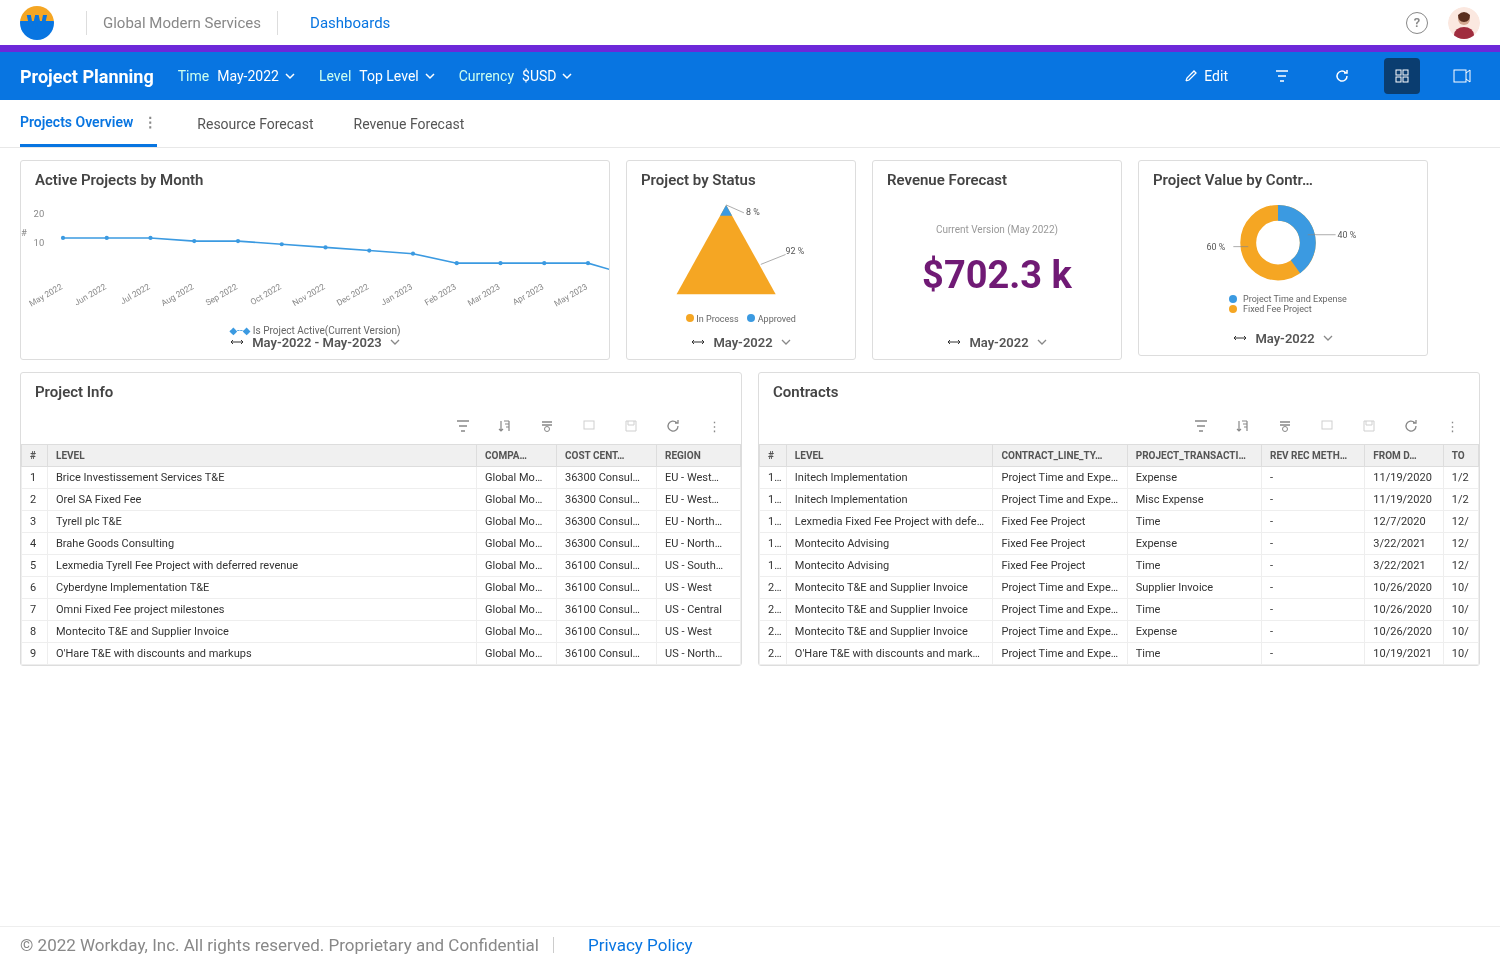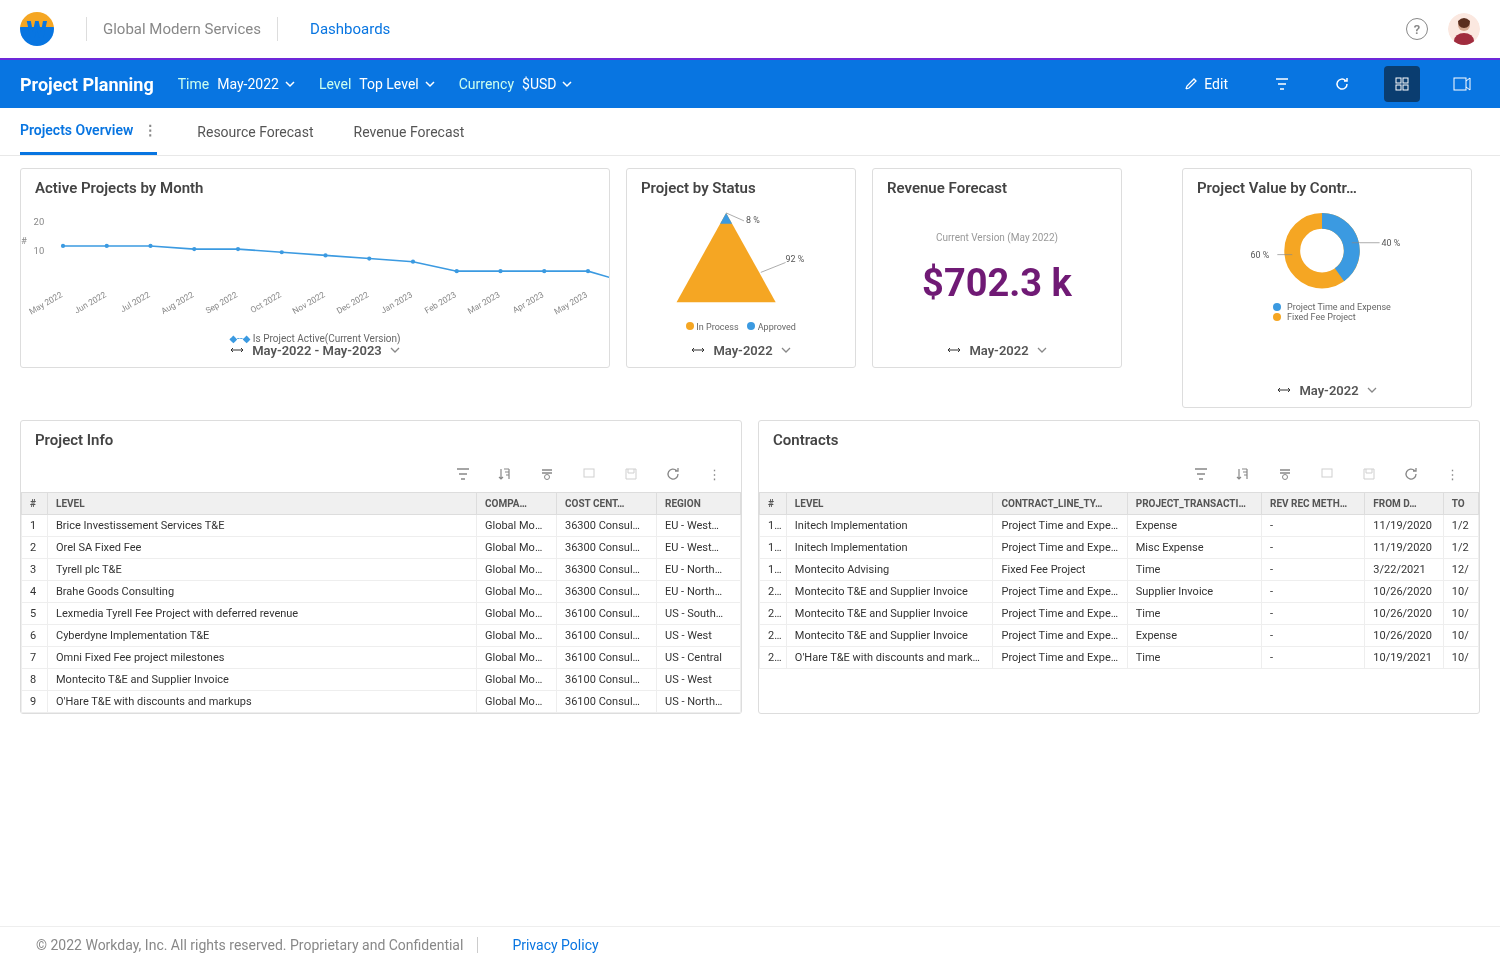--- a/index.html
+++ b/index.html
@@ -1,18 +1,18 @@
 <!DOCTYPE html>
 <html><head>
 <meta charset="utf-8">
 <style>
 * { box-sizing: border-box; margin: 0; padding: 0; }
 body { font-family: -apple-system, BlinkMacSystemFont, "Segoe UI", Roboto, Arial, sans-serif; background: #fff; color: #333; font-size: 13px; }
 .app { width: 1500px; height: 962px; display: flex; flex-direction: column; }
-.topbar { height: 60px; display: flex; align-items: center; padding: 0 20px; border-bottom: 2px solid #6d28d9; }
+.topbar { height: 52px; display: flex; align-items: center; padding: 0 20px; border-bottom: 7px solid #6d28d9; }
 .logo { width: 34px; height: 34px; border-radius: 50%; background: linear-gradient(180deg, #f5a623 0%, #f5a623 45%, #0875e1 45%, #0875e1 100%); margin-right: 16px; position: relative; overflow: hidden; }
 .logo::after { content: 'W'; position: absolute; top: 50%; left: 50%; transform: translate(-50%, -45%); color: #0875e1; font-weight: 900; font-size: 24px; }
 .topbar .divider { width: 1px; height: 24px; background: #ddd; margin: 0 16px; }
 .topbar .org { color: #888; font-size: 15px; }
 .topbar .crumb { color: #0875e1; font-size: 15px; margin-left: 16px; }
 .spacer { flex: 1; }
 .help-icon { width: 22px; height: 22px; border-radius: 50%; border: 1.5px solid #888; display: flex; align-items: center; justify-content: center; color: #888; font-size: 13px; font-weight: 600; margin-right: 20px; cursor: pointer; }
 .avatar { width: 32px; height: 32px; border-radius: 50%; background: #fff; overflow: hidden; cursor: pointer; }
 .avatar svg { width: 100%; height: 100%; }
 .bluebar { height: 48px; background: #0875e1; color: #fff; display: flex; align-items: center; padding: 0 20px; }
@@ -30,38 +30,38 @@
 .tab .more { margin-left: 10px; color: #888; }
 .cards { display: flex; gap: 16px; padding: 12px 20px; }
 .card { border: 1px solid #ddd; border-radius: 3px; background: #fff; display: flex; flex-direction: column; }
 .card .hdr { font-size: 15px; font-weight: 600; color: #444; padding: 10px 14px 6px; white-space: nowrap; overflow: hidden; text-overflow: ellipsis; }
 .card .body { flex: 1; position: relative; }
 .card .ftr { height: 34px; display: flex; align-items: center; justify-content: center; gap: 8px; color: #555; font-size: 13px; font-weight: 600; cursor: pointer; }
 .card .ftr .chev { color: #888; }
 .c1 { width: 590px; height: 200px; }
 .c2 { width: 230px; height: 200px; }
 .c3 { width: 250px; height: 200px; }
-.c4 { width: 290px; height: 240px; margin-left: 44px; }
+.c4 { width: 290px; height: 196px; }
 .linechart svg { width: 100%; height: 100%; }
 .linechart .leg { font-size: 10px; color: #666; text-align: center; }
 .kpi { display: flex; align-items: center; justify-content: center; flex-direction: column; height: 100%; }
 .kpi .sub { font-size: 10px; color: #999; }
 .kpi .val { font-size: 38px; font-weight: 700; color: #701a75; margin-top: 18px; }
 .donut-leg { font-size: 9px; color: #666; padding: 0 12px; }
 .di { display: flex; align-items: center; gap: 6px; }
 .dot { width: 8px; height: 8px; border-radius: 50%; flex-shrink: 0; }
 .tables { display: flex; gap: 16px; padding: 0 20px 12px; }
 .panel { border: 1px solid #ddd; border-radius: 3px; background: #fff; flex: 1; display: flex; flex-direction: column; }
 .panel .phdr { font-size: 15px; font-weight: 600; color: #444; padding: 10px 14px; }
 .ptool { display: flex; justify-content: flex-end; gap: 28px; padding: 8px 20px 10px; color: #888; }
 .ptool span { cursor: pointer; }
 table { width: 100%; border-collapse: collapse; table-layout: fixed; }
 th { background: #f0f0f0; font-size: 10px; font-weight: 700; color: #555; text-align: left; padding: 5px 8px; border: 1px solid #ddd; overflow: hidden; white-space: nowrap; text-overflow: ellipsis; }
 td { font-size: 11px; color: #333; padding: 4px 8px; border: 1px solid #eee; overflow: hidden; white-space: nowrap; text-overflow: ellipsis; }
-.footer { margin-top: auto; height: 36px; display: flex; align-items: center; padding: 0 36px; font-size: 14px; color: #888; border-top: 1px solid #eee; }
+.footer { margin-top: auto; height: 36px; display: flex; align-items: center; padding: 0 20px; font-size: 17px; color: #888; border-top: 1px solid #eee; }
 .footer .pp { color: #0875e1; margin-left: 20px; }
 .footer .vd { width: 1px; height: 16px; background: #ccc; margin: 0 14px; }
 svg { display: block; }
 .chev { display: inline-block; }
 .chev svg { width: 10px; height: 10px; }
 </style>
 </head>
 <body>
 
 <div class="app">
@@ -493,20 +493,38 @@
             <tr>
               <td>16</td>
               <td>Initech Implementation</td>
               <td>Project Time and Expen…</td>
               <td>Misc Expense</td>
               <td>-</td>
               <td>11/19/2020</td>
               <td>1/2</td>
             </tr>
             <tr>
+              <td>17</td>
+              <td>Lexmedia Fixed Fee Project with deferred</td>
+              <td>Fixed Fee Project</td>
+              <td>Time</td>
+              <td>-</td>
+              <td>12/7/2020</td>
+              <td>12/</td>
+            </tr>
+            <tr>
+              <td>18</td>
+              <td>Montecito Advising</td>
+              <td>Fixed Fee Project</td>
+              <td>Expense</td>
+              <td>-</td>
+              <td>3/22/2021</td>
+              <td>12/</td>
+            </tr>
+            <tr>
               <td>19</td>
               <td>Montecito Advising</td>
               <td>Fixed Fee Project</td>
               <td>Time</td>
               <td>-</td>
               <td>3/22/2021</td>
               <td>12/</td>
             </tr>
             <tr>
               <td>20</td>

